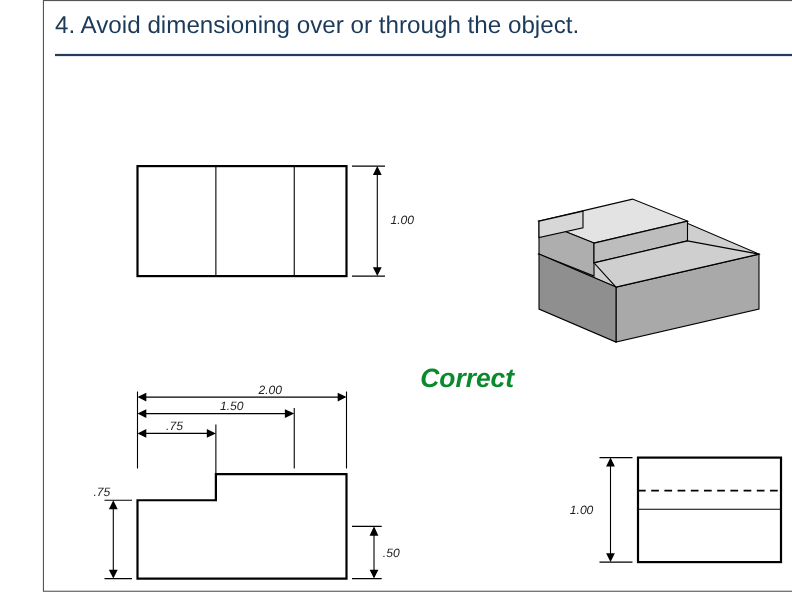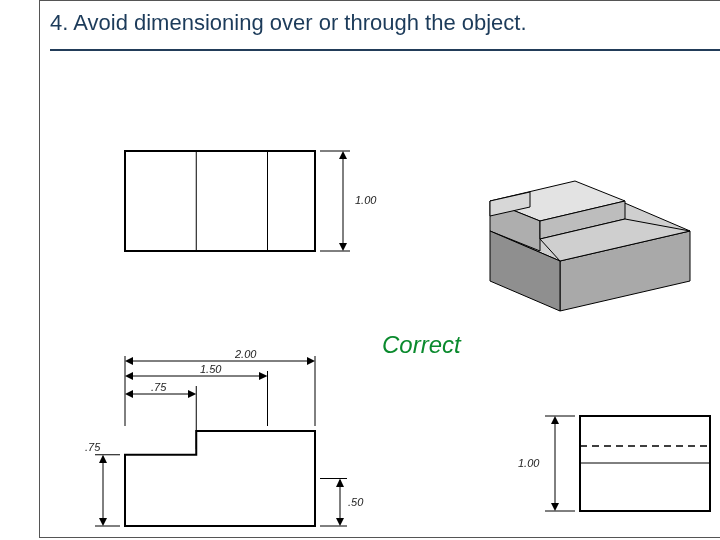--- a/index.html
+++ b/index.html
@@ -30,21 +30,21 @@
     color: #1c3b5a;
     font-size: 22px;
     line-height: 1.25;
   }
   .label-correct {
     position: absolute;
     left: 342px; top: 330px;
     color: #0a8a2d;
     font-size: 24px;
     font-style: italic;
-    font-weight: normal;
+    font-weight: bold;
   }
   .dimtext {
     font-family: Arial, sans-serif;
     font-size: 11px;
     fill: #222;
     font-style: italic;
   }
   .thin { stroke:#000; stroke-width:1; fill:none; }
   .thick { stroke:#000; stroke-width:2; fill:none; }
   svg { position: absolute; }

